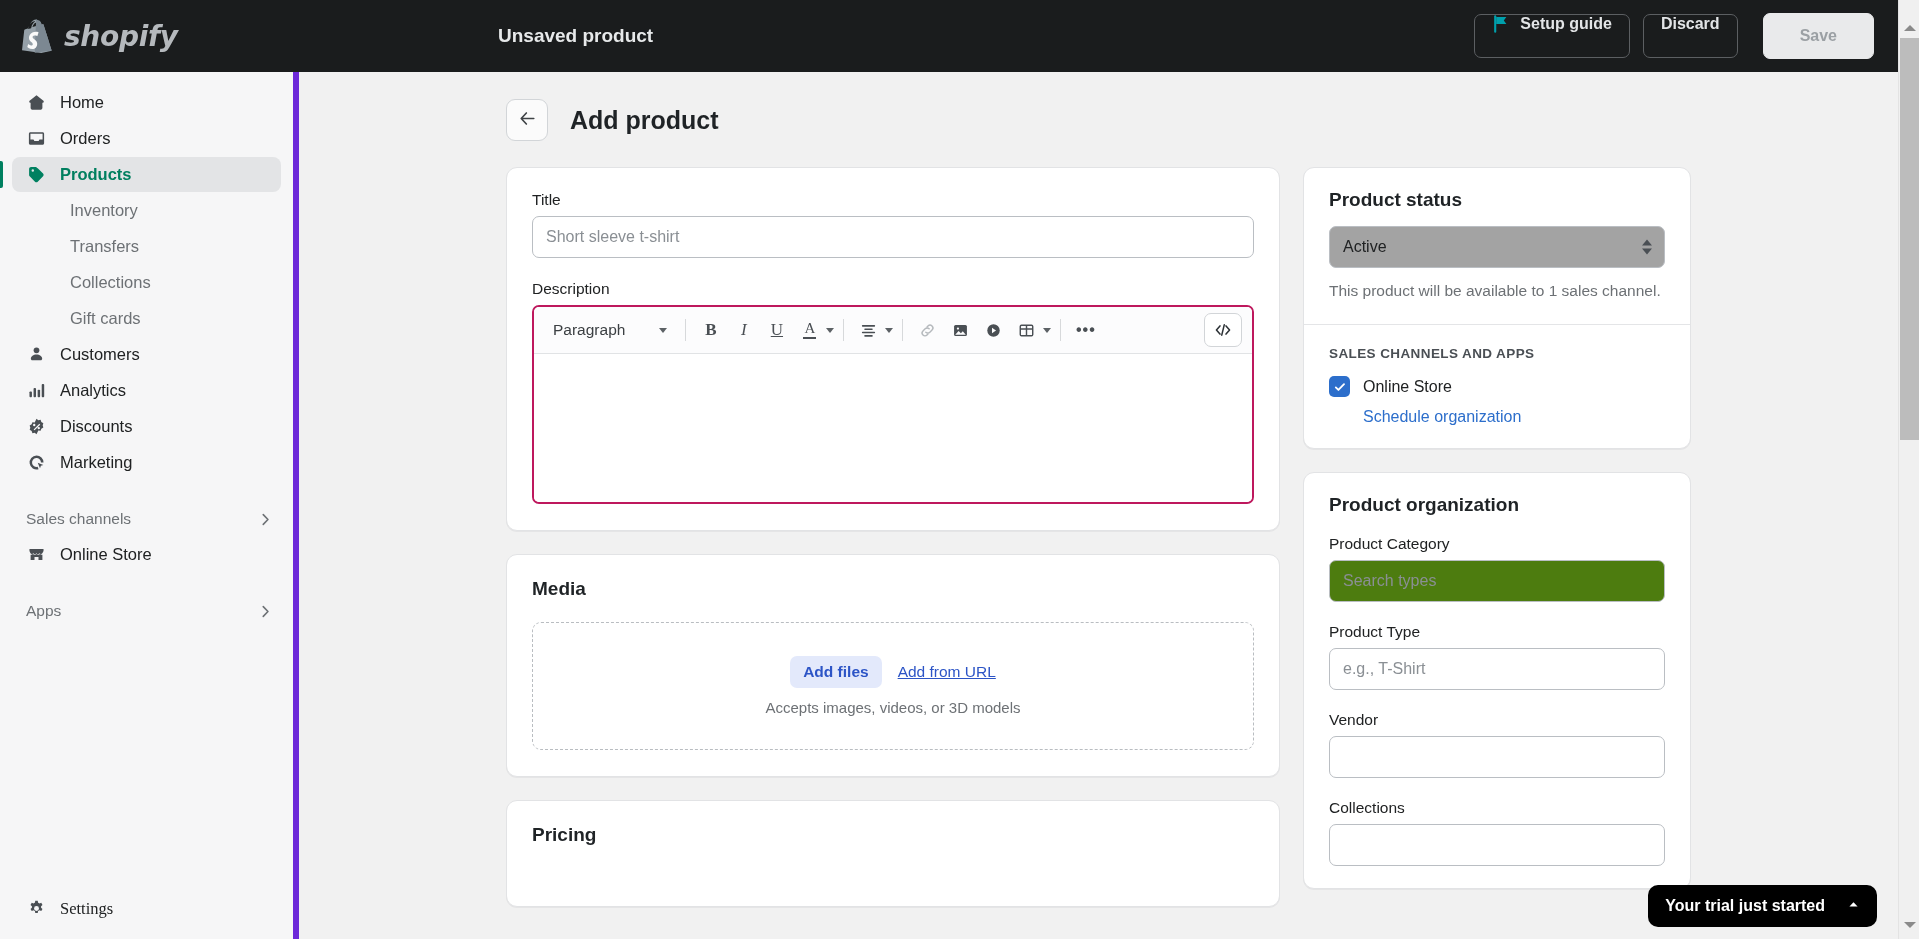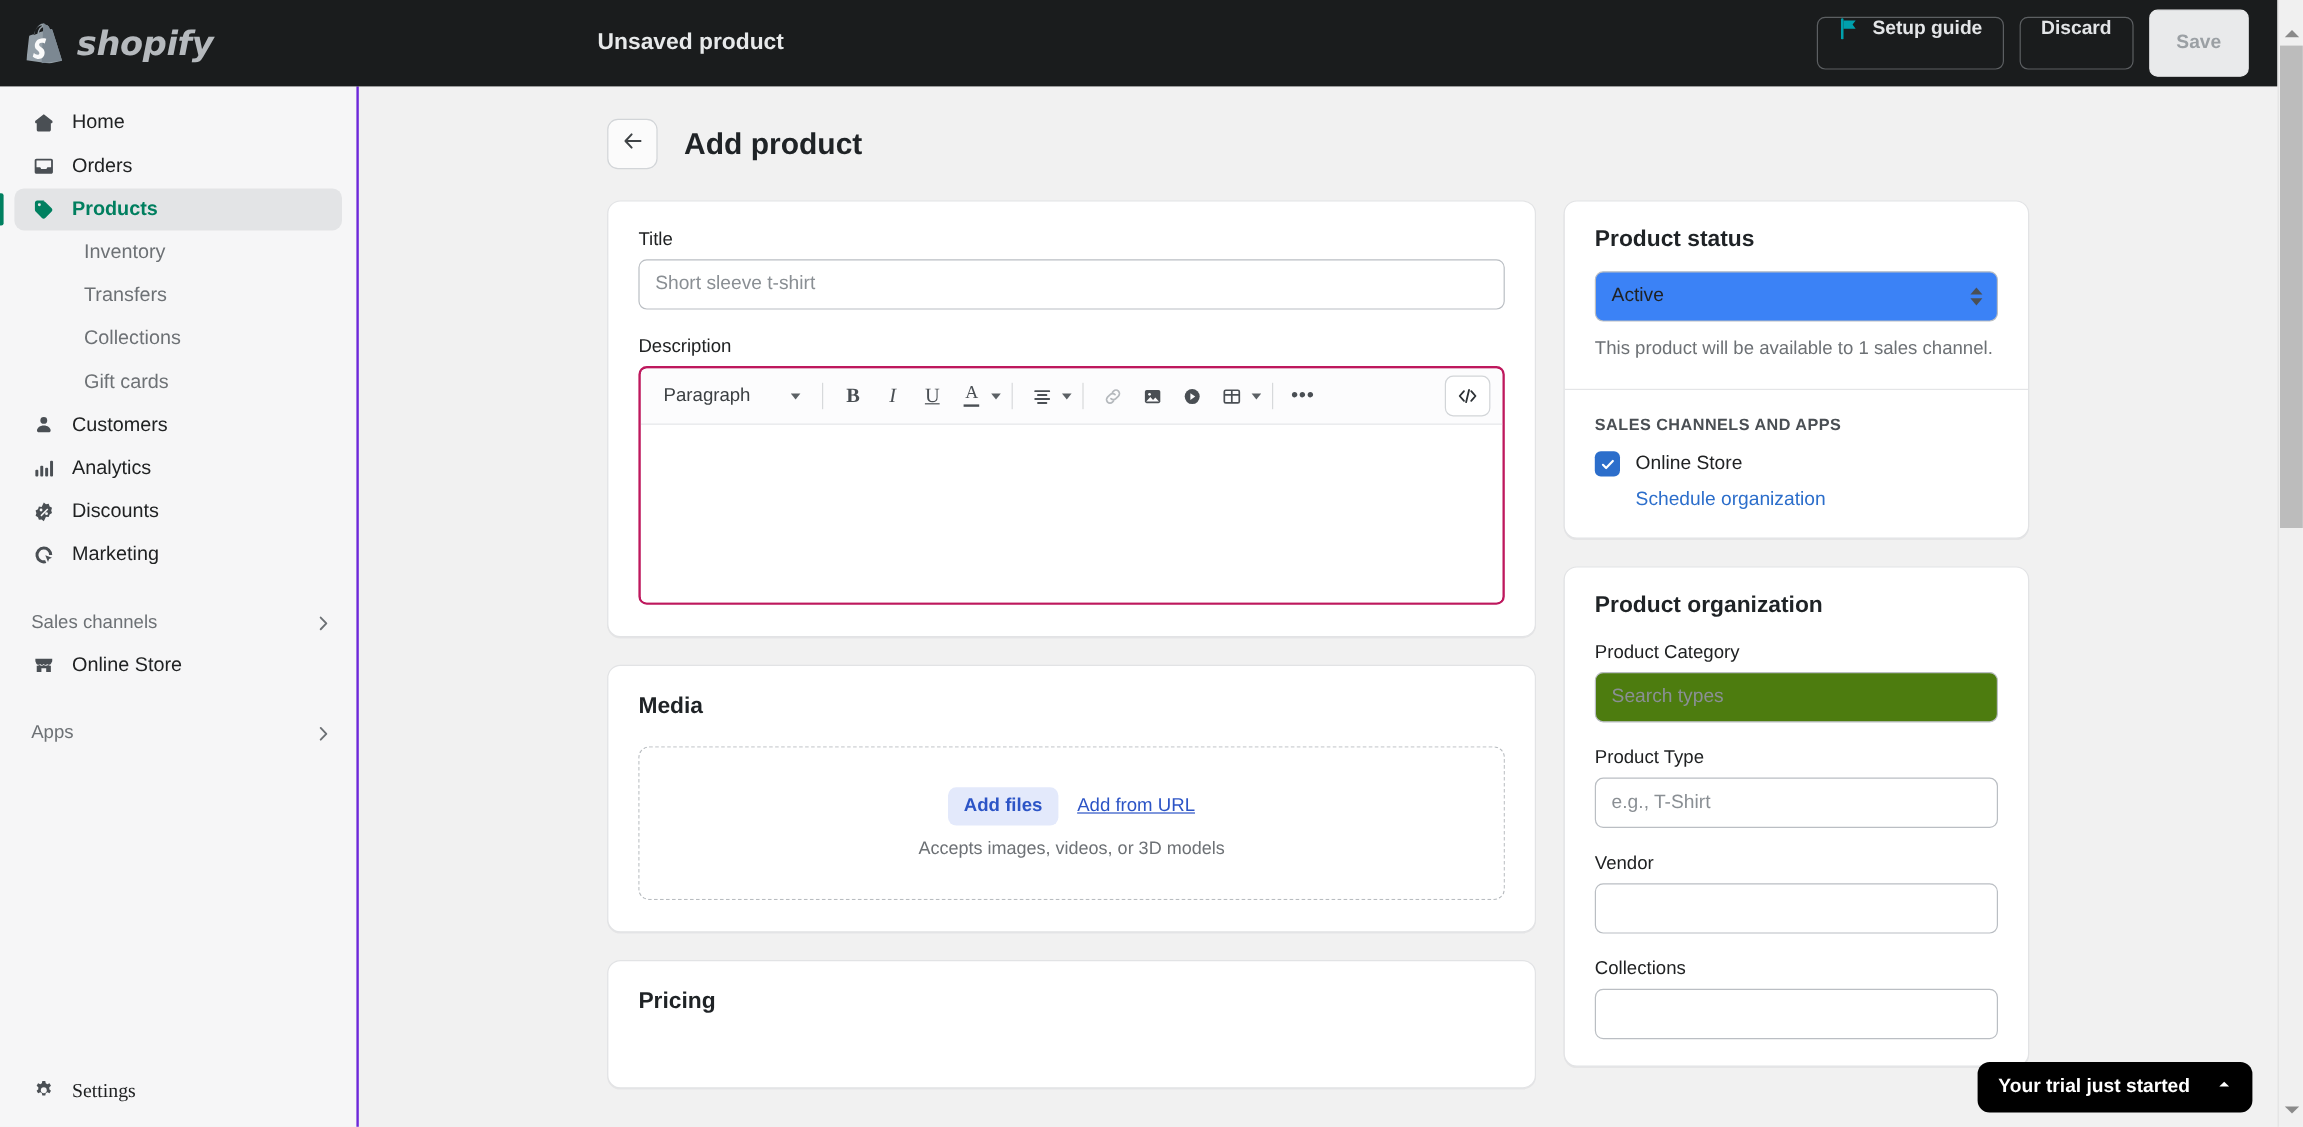--- a/index.html
+++ b/index.html
@@ -42,33 +42,33 @@
     background: #1a1c1d; border: 1px solid #5c5f62;
     color: #e3e5e7; border-radius: 7px;
     height: 44px; padding: 0 17px;
     font-size: 16px; font-weight: 600;
     display: flex; align-items: flex-start; gap: 10px;
     cursor: pointer; font-family: "Liberation Sans", sans-serif;
   }
   .btn-save {
     background: #e9eaeb; border: 1px solid #e9eaeb;
     color: #9ba0a4; border-radius: 7px;
-    height: 56px; padding: 0 22px;
+    height: 46px; padding: 0 36px;
     font-size: 16px; font-weight: 600;
     display: flex; align-items: center;
-    cursor: default; font-family: "Liberation Sans", sans-serif;
+    cursor: default; font-family: "Liberation Sans", sans-serif; margin-left: 12px;
   }
   .flag-icon { width: 18px; height: 18px; display:block; }
 
   
   .sidebar {
     position: absolute; top: 72px; left: 0;
     width: 299px; height: 867px;
     background: #f6f6f7;
-    border-right: 2px solid #6d28d9;
+    border-right: 6px solid #6d28d9;
     padding-top: 12px;
   }
   .nav-item {
     display: flex; align-items: center;
     height: 35px; margin: 1px 12px; padding-left: 14px;
     border-radius: 8px; cursor: pointer;
     position: relative; gap: 13px;
   }
   .nav-item.active { background: #e3e4e6; }
   .nav-item.active::before {
@@ -195,21 +195,21 @@
   }
   .dz-hint { font-size: 15px; color: #6d7175; }
 
   
   .panel-sec { padding: 21px 25px 22px 25px; }
   .panel-div { height: 1px; background: #e4e5e7; }
   .select-wrap { position: relative; margin-top: 15px; }
   .select-box {
     width: 100%; height: 42px;
     border: 1px solid #babec3; border-radius: 7px;
-    background: #3b82f6; padding: 0 13px;
+    background: #a3a3a3; padding: 0 13px;
     font-size: 16px; color: #202223;
     display: flex; align-items: center;
     cursor: pointer;
   }
   .select-arrows {
     position: absolute; right: 13px; top: 50%;
     transform: translateY(-50%);
     display: flex; flex-direction: column; gap: 3px;
   }
   .arr-up { width:0;height:0;border-left:5px solid transparent;border-right:5px solid transparent;border-bottom:6px solid #4a4f54; }

